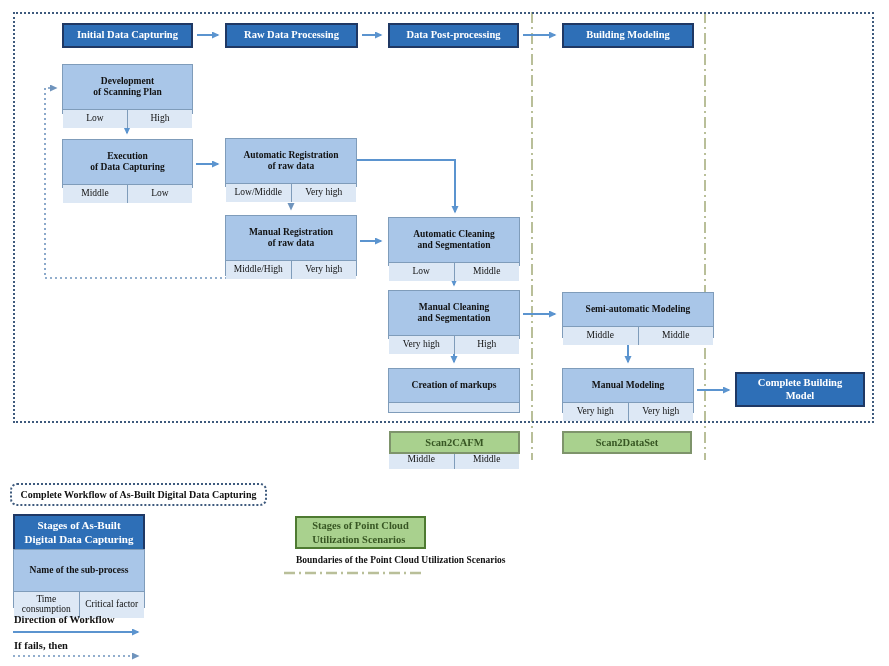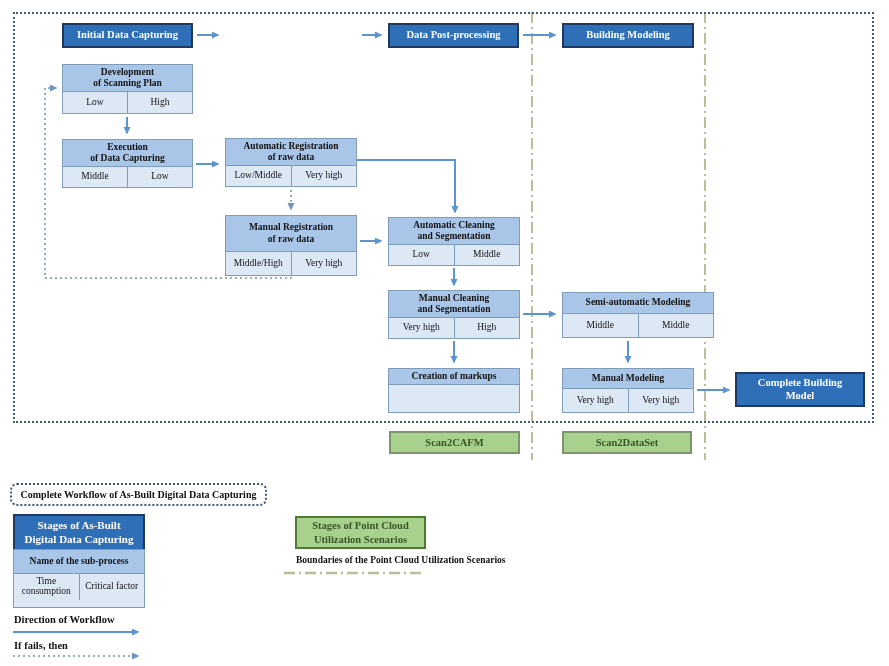--- a/index.html
+++ b/index.html
@@ -12,32 +12,32 @@
   .stage{
     background:#2e6fb7;border:2px solid #1f3864;color:#ffffff;
     font-weight:bold;font-size:10.5px;display:flex;align-items:center;justify-content:center;
     text-align:center;white-space:pre-line;line-height:1.2;
   }
   
   .proc{border:1px solid #7f9cba;background:#dde8f5;display:flex;flex-direction:column;}
   .proc-h{
     flex:1;background:#a9c6e8;border-bottom:1px solid #7f9cba;
     font-weight:bold;font-size:9.5px;line-height:1.18;display:flex;align-items:center;justify-content:center;
-    text-align:center;white-space:pre-line;padding:2px 2px;
+    text-align:center;white-space:pre-line;padding:11px 2px;
   }
   .proc-cells{display:flex;height:23px;}
   .cell{
     flex:1;display:flex;align-items:center;justify-content:center;text-align:center;
     font-size:9.5px;background:#dde8f5;line-height:1.05;padding:4px;
   }
   .cell:first-child{border-right:1px solid #7f9cba;}
   
   .green{
     background:#a9d18e;border:2px solid #7e946b;color:#375623;font-weight:bold;font-size:10.5px;
-    display:flex;align-items:center;justify-content:center;text-align:center;white-space:pre-line;line-height:1.25;
+    display:flex;align-items:center;justify-content:center;white-space:pre-line;line-height:1.25;
   }
   .green-legend{border:2px solid #4e7a31;}
   .outer-border{border:2px dotted #3e5a7d;}
   .workflow-legend-box{
     border:2px dotted #3e5a7d;border-radius:7px;display:flex;align-items:center;justify-content:center;
     font-weight:bold;font-size:10px;text-align:center;
   }
   .legend-label{font-weight:bold;font-size:10.5px;white-space:nowrap;}
   .legend-label-sm{font-weight:bold;font-size:9.5px;white-space:nowrap;}
   svg.overlay{position:absolute;left:0;top:0;pointer-events:none;}
@@ -77,20 +77,21 @@
     <line x1="291" y1="190" x2="291" y2="209" stroke="#6f94bd" stroke-width="1.6" stroke-dasharray="2 3" marker-end="url(#ah-dot)"></line>
     <polyline points="291,267 291,278 45,278 45,88 56,88" fill="none" stroke="#6f94bd" stroke-width="1.6" stroke-dasharray="2 3" marker-end="url(#ah-dot)"></polyline>
 
     <line x1="13" y1="632" x2="138" y2="632" stroke="#5b94cf" stroke-width="2" marker-end="url(#ah-solid)"></line>
     <line x1="13" y1="656" x2="138" y2="656" stroke="#6f94bd" stroke-width="1.6" stroke-dasharray="2 3" marker-end="url(#ah-dot)"></line>
   </svg>
 
   <div class="abs outer-border" style="left:13px;top:12px;width:861px;height:411px;"></div>
 
   <div class="abs stage" style="left:62px;top:23px;width:131px;height:25px;">Initial Data Capturing</div>
+  <div class="abs stage" style="left:225px;top:23px;width:133px;height:25px;">Raw Data Processing</div>
   <div class="abs stage" style="left:388px;top:23px;width:131px;height:25px;">Data Post-processing</div>
   <div class="abs stage" style="left:562px;top:23px;width:132px;height:25px;">Building Modeling</div>
 
   <div class="abs proc" style="left:62px;top:64px;width:131px;height:50px;">
     <div class="proc-h">Development
 of Scanning Plan</div>
     <div class="proc-cells">
       <div class="cell">Low</div>
       <div class="cell">High</div>
     </div>

